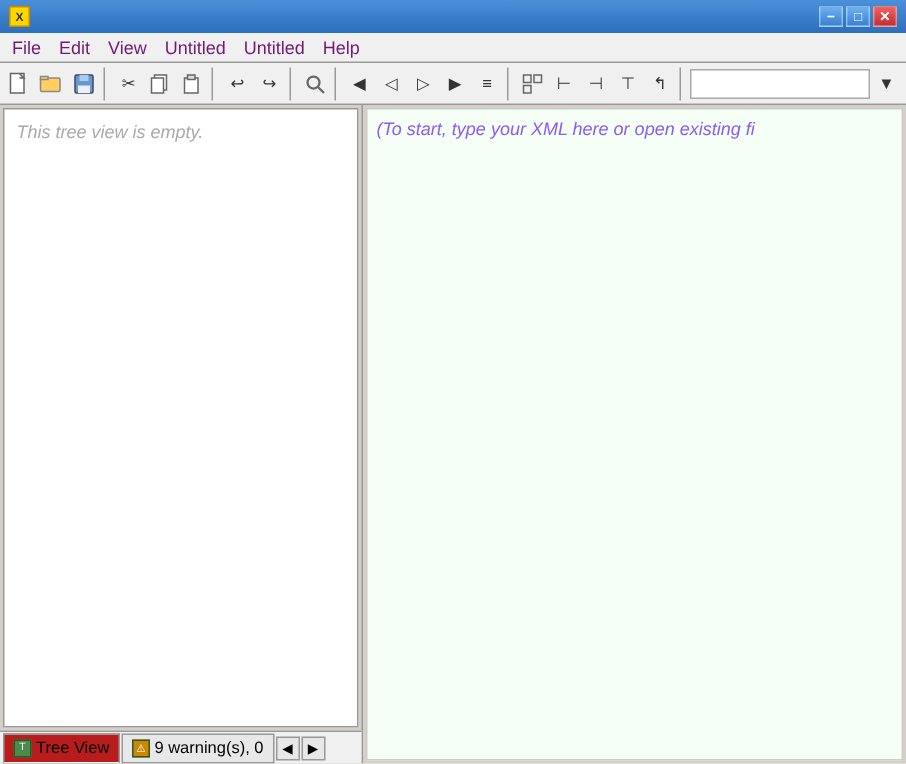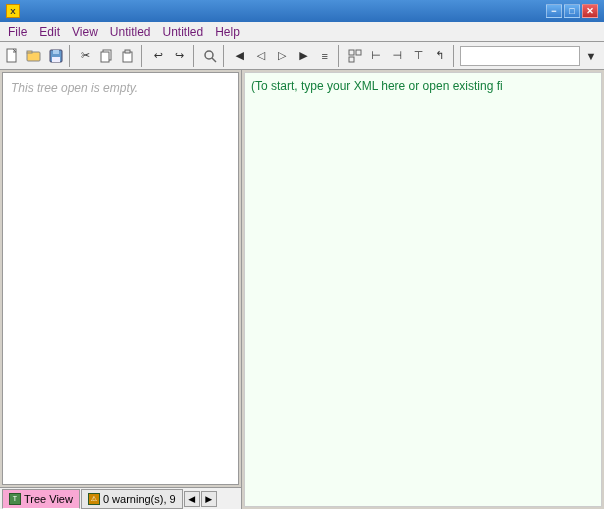--- a/index.html
+++ b/index.html
@@ -157,21 +157,21 @@
       border: 1px solid #999;
       background: #e8e8e8;
       font-size: 11px;
       display: flex;
       align-items: center;
       cursor: pointer;
       gap: 3px;
       white-space: nowrap;
     }
     .tab.active {
-      background: #f9a8d4;
+      background: #b91c1c;
       border-bottom: 1px solid white;
     }
     .tab-icon {
       width: 12px;
       height: 12px;
       background: #4a8a4a;
       border: 1px solid #2a5a2a;
       font-size: 7px;
       color: white;
       display: flex;
@@ -198,22 +198,23 @@
     }
     .editor-area {
       flex: 1;
       background: #f5fff5;
       border: 1px solid #ccc;
       margin: 2px;
       padding: 6px;
       position: relative;
     }
     .editor-placeholder {
-      color: #15803d;
+      color: #8b5cf6;
       font-size: 12px;
+      font-style: italic;
     }
   </style>
 </head>
 <body>
 
 <div class="title-bar">
   <div class="title-bar-left">
     <div class="title-icon">X</div>
   </div>
   <div class="title-bar-controls">
@@ -296,30 +297,30 @@
   <div class="tb-btn">↰</div>
   <div class="tb-separator"></div>
   <input class="tb-input" type="text" placeholder="" style="">
   <div class="tb-btn">▼</div>
 </div>
 
 <div class="main-content">
 
   <div class="left-panel">
     <div class="tree-view-area">
-      <div class="tree-empty-text">This tree open is empty.</div>
+      <div class="tree-empty-text">This tree view is empty.</div>
     </div>
     <div class="tab-bar">
       <div class="tab active">
         <div class="tab-icon">T</div>
         <span>Tree View</span>
       </div>
       <div class="tab">
         <div class="tab-icon" style="background:#cc8800;">⚠</div>
-        <span>0 warning(s), 9</span>
+        <span>9 warning(s), 0</span>
       </div>
       <div class="tab-nav-btn">◀</div>
       <div class="tab-nav-btn">▶</div>
     </div>
   </div>
 
   <div class="right-panel">
     <div class="editor-area">
       <span class="editor-placeholder">(To start, type your XML here or open existing fi</span>
     </div>

